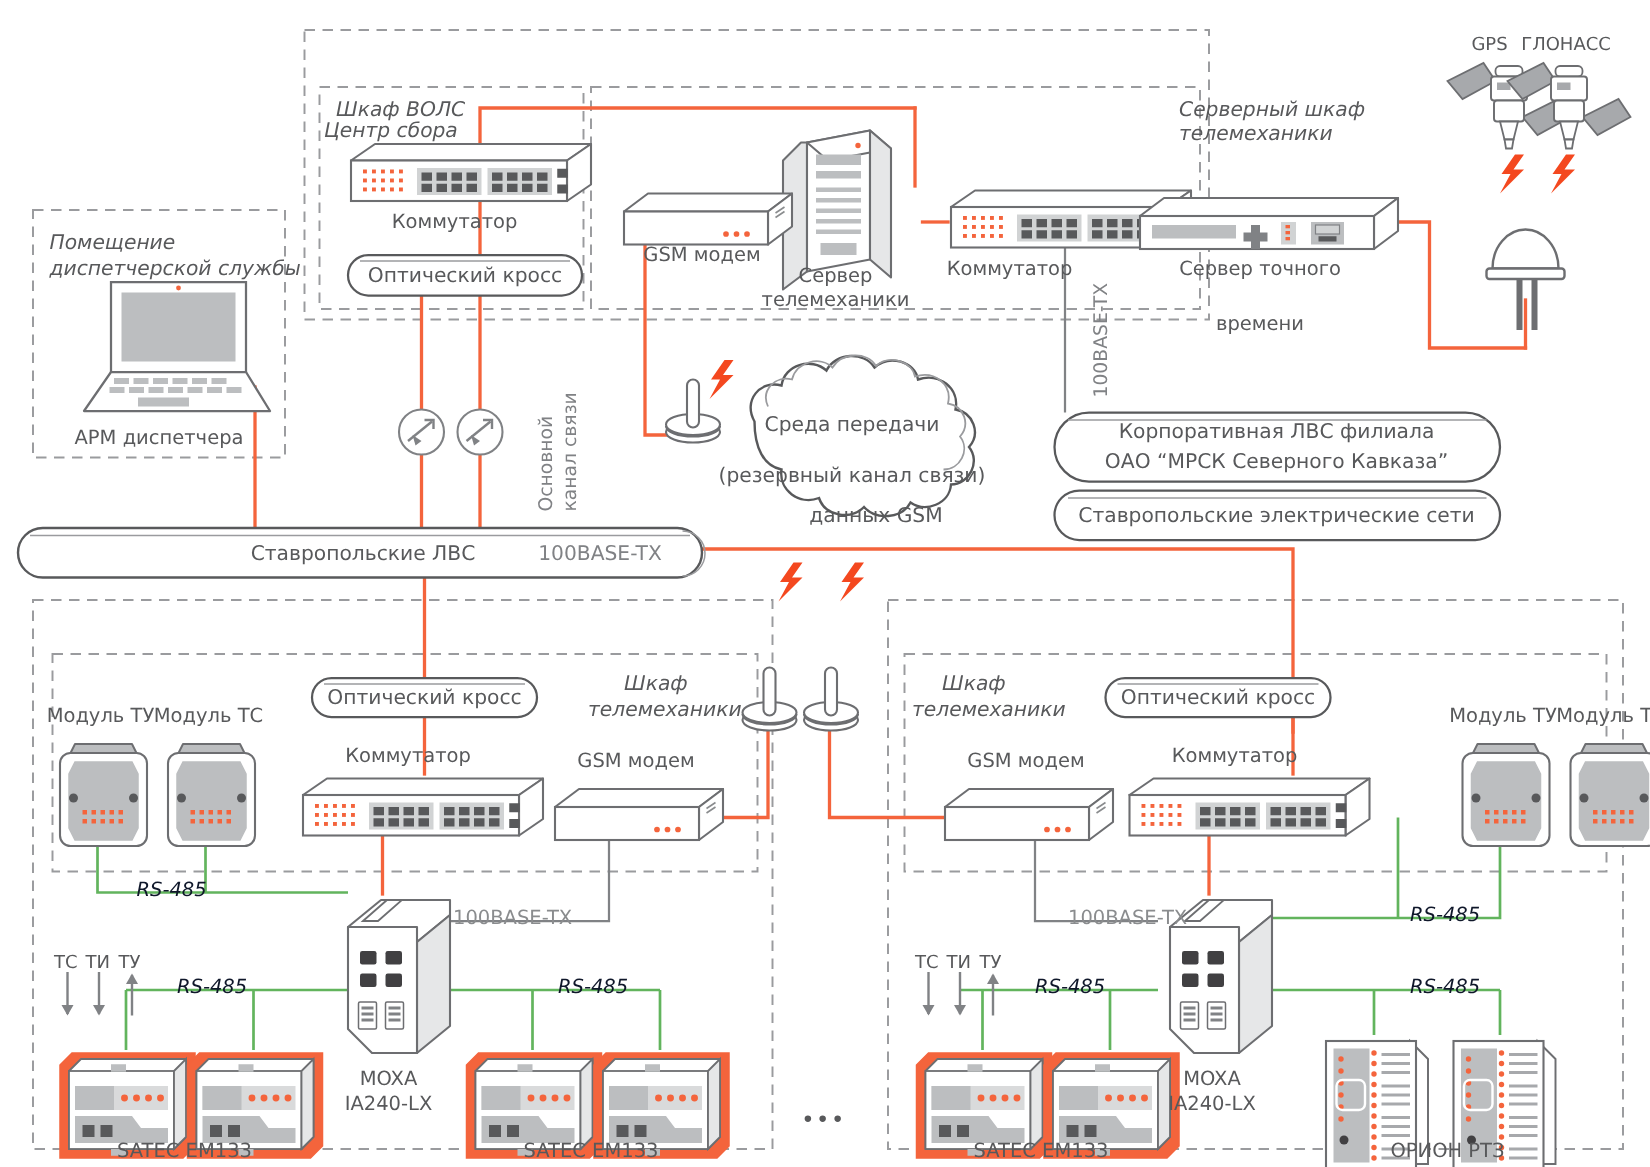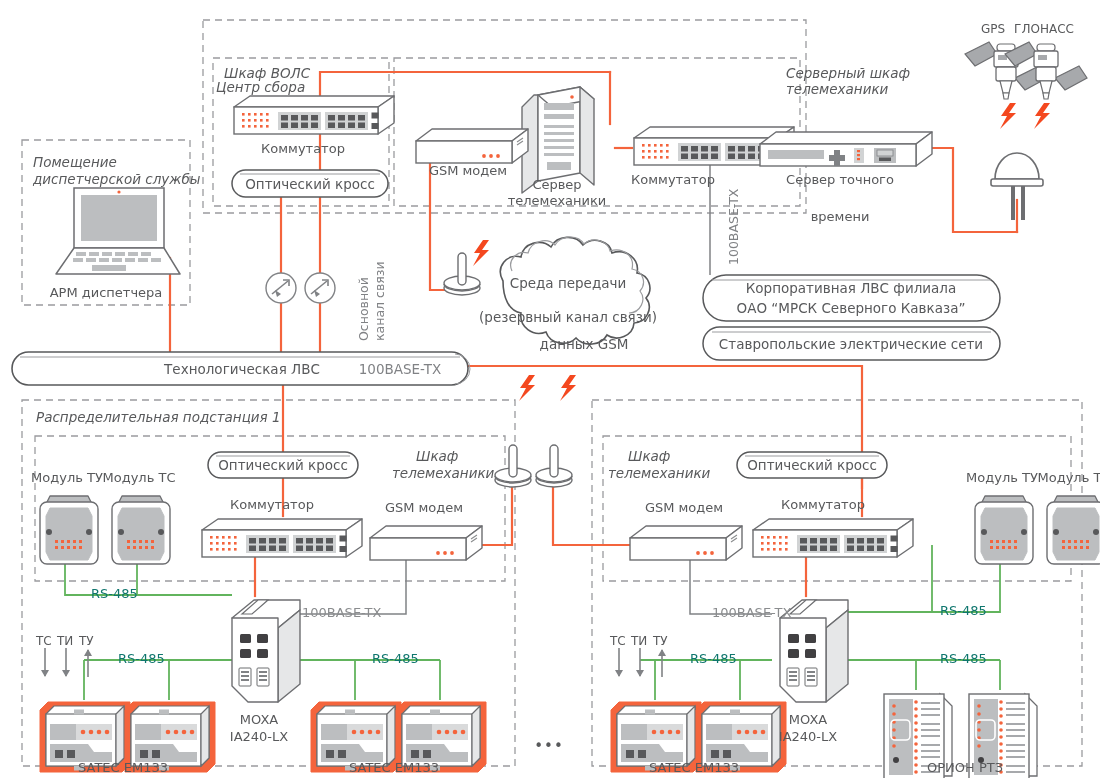--- a/index.html
+++ b/index.html
@@ -5,21 +5,21 @@
 <style>
   html,body{margin:0;padding:0;background:#ffffff;}
   body{font-family:"DejaVu Sans","Liberation Sans",sans-serif;}
   #root{position:relative;width:1100px;height:778px;background:#fff;overflow:hidden;}
   #root svg{position:absolute;left:0;top:0;}
   .lbl{position:absolute;color:#58595b;font-size:13px;line-height:15px;white-space:nowrap;}
   .lbl.ctr{text-align:left;transform:translateX(-50%);}
   .zone-title{font-style:italic;font-size:13.5px;color:#58595b;white-space:nowrap;}
   .v-lbl{position:absolute;color:#808285;font-size:12.5px;white-space:nowrap;
          transform-origin:0 0;}
-  .green{color:#0f766e;font-size:13px;}
+  .green{color:#0f172a;font-size:13px;font-style:italic;}
   .grey-net{color:#8a8c8e;font-size:13px;}
   .pill-txt{position:absolute;text-align:left;color:#58595b;font-size:13.5px;
             line-height:16px;white-space:nowrap;transform:translate(-50%,-50%);}
 </style>
 </head>
 <body>
 
 <div id="root">
 
 <svg width="1100" height="778" viewBox="0 0 1100 778" xmlns="http://www.w3.org/2000/svg">
@@ -571,40 +571,39 @@
         <use href="#g-orion"></use>
       </g>
 </svg>
 
 <div class="lbl zone-title" style="left:216px;top:34px;margin-top:46px;">Центр сбора</div>
 <div class="lbl zone-title" style="left:224px;top:66px;">Шкаф ВОЛС</div>
 <div class="lbl zone-title" style="left:786px;top:66px;">Серверный шкаф</div>
 <div class="lbl zone-title" style="left:786px;top:82px;">телемеханики</div>
 <div class="lbl zone-title" style="left:33px;top:155px;">Помещение</div>
 <div class="lbl zone-title" style="left:33px;top:172px;">диспетчерской службы</div>
-<div class="lbl zone-title" style="left:36px;top:410px;">Распределительная подстанция 1</div>
 <div class="lbl zone-title" style="left:416px;top:449px;">Шкаф</div>
 <div class="lbl zone-title" style="left:392px;top:466px;">телемеханики</div>
 <div class="lbl zone-title" style="left:628px;top:449px;">Шкаф</div>
 <div class="lbl zone-title" style="left:608px;top:466px;">телемеханики</div>
 
 <div class="lbl ctr" style="left:303px;top:141px;">Коммутатор</div>
 <div class="pill-txt" style="left:310px;top:184px;">Оптический кросс</div>
 <div class="lbl ctr" style="left:106px;top:285px;">АРМ диспетчера</div>
 <div class="lbl ctr" style="left:468px;top:163px;">GSM модем</div>
 <div class="lbl ctr" style="left:557px;top:177px;">Сервер</div>
 <div class="lbl ctr" style="left:557px;top:193px;">телемеханики</div>
 <div class="lbl ctr" style="left:673px;top:172px;">Коммутатор</div>
 <div class="lbl ctr" style="left:840px;top:172px;">Сервер точного</div>
 <div class="lbl ctr" style="left:840px;top:188px;margin-top:21px;">времени</div>
 
 <div class="lbl ctr" style="left:993px;top:22px;font-size:12px;">GPS</div>
 <div class="lbl ctr" style="left:1044px;top:22px;font-size:12px;">ГЛОНАСС</div>
 
-<div class="pill-txt" style="left:242px;top:369px;">Технологическая ЛВС</div>
+<div class="pill-txt" style="left:242px;top:369px;">Ставропольские ЛВС</div>
 <div class="pill-txt" style="left:400px;top:369px;color:#808285;">100BASE-TX</div>
 <div class="pill-txt" style="left:851px;top:288px;">Корпоративная ЛВС филиала</div>
 <div class="pill-txt" style="left:851px;top:344px;">Ставропольские электрические сети</div>
 <div class="pill-txt" style="left:851px;top:308px;">ОАО “МРСК Северного Кавказа”</div>
 
 <div class="pill-txt" style="left:568px;top:283px;">Среда передачи</div>
 <div class="pill-txt" style="left:584px;top:300px;margin-top:44px;">данных GSM</div>
 <div class="pill-txt" style="left:568px;top:317px;">(резервный канал связи)</div>
 
 <div class="v-lbl" style="left:356px;top:341px;transform:rotate(-90deg);">Основной</div>

